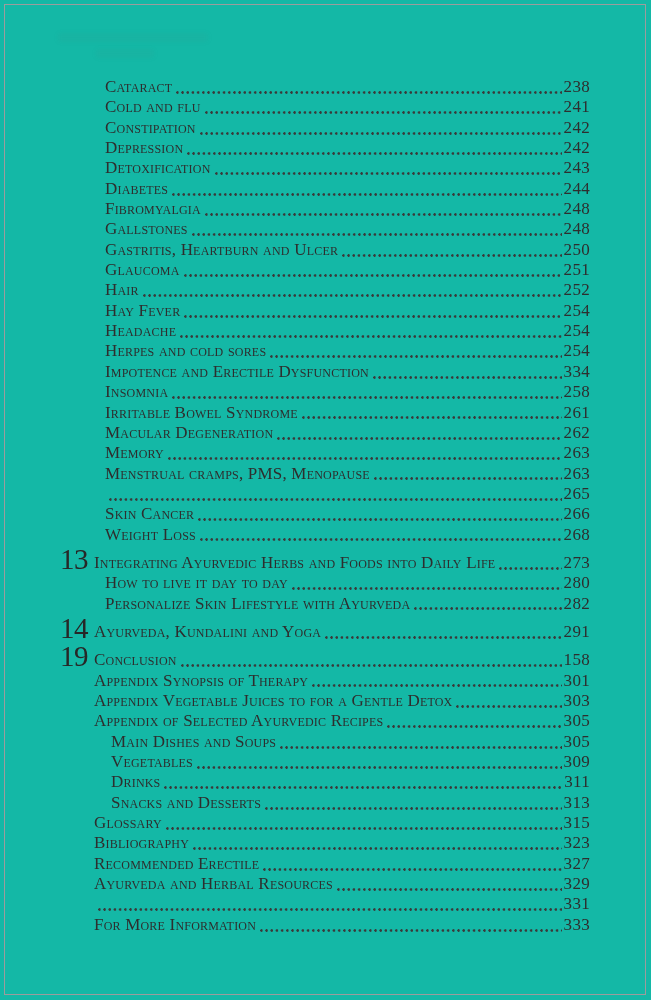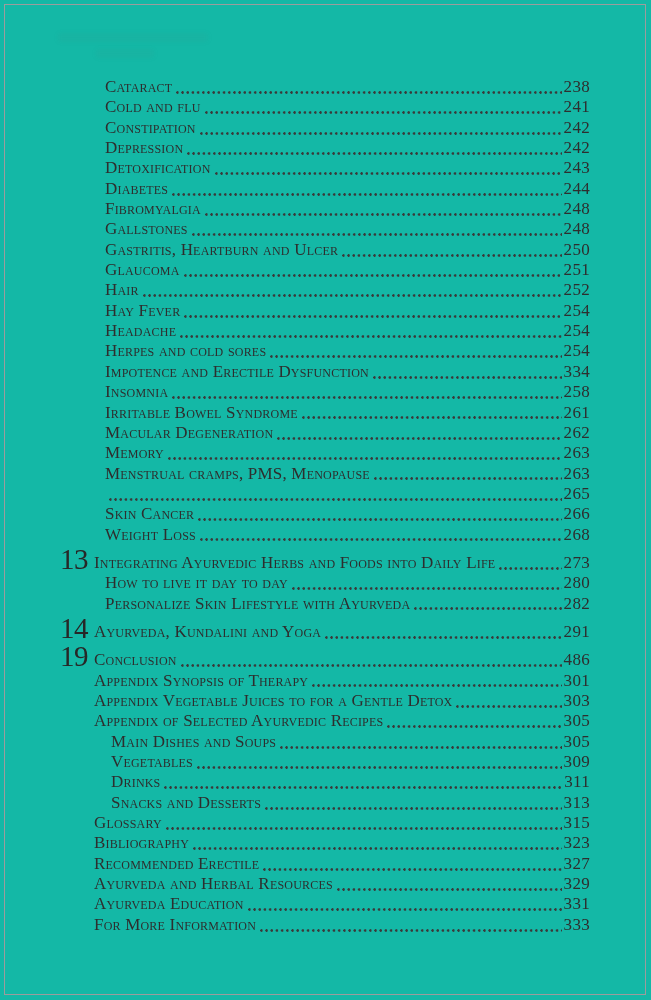--- a/index.html
+++ b/index.html
@@ -260,21 +260,21 @@
       <div class="row lvl-chapter">
     <span class="chapter-number">14</span>
     <span class="title">Ayurveda, Kundalini and Yoga</span>
     <span class="leader"></span>
     <span class="pagenum">291</span>
   </div>
       <div class="row lvl-chapter">
     <span class="chapter-number">19</span>
     <span class="title">Conclusion</span>
     <span class="leader"></span>
-    <span class="pagenum">486</span>
+    <span class="pagenum">158</span>
   </div>
       <div class="row lvl-l1">
 
     <span class="title">Appendix Synopsis of Therapy</span>
     <span class="leader"></span>
     <span class="pagenum">301</span>
   </div>
       <div class="row lvl-l1">
 
     <span class="title">Appendix Vegetable Juices to for a Gentle Detox</span>
@@ -330,21 +330,20 @@
     <span class="pagenum">327</span>
   </div>
       <div class="row lvl-l1">
 
     <span class="title">Ayurveda and Herbal Resources</span>
     <span class="leader"></span>
     <span class="pagenum">329</span>
   </div>
       <div class="row lvl-l1">
 
-    <span class="title">Ayurveda Education</span>
     <span class="leader"></span>
     <span class="pagenum">331</span>
   </div>
       <div class="row lvl-l1">
 
     <span class="title">For More Information</span>
     <span class="leader"></span>
     <span class="pagenum">333</span>
   </div>
     </div>

